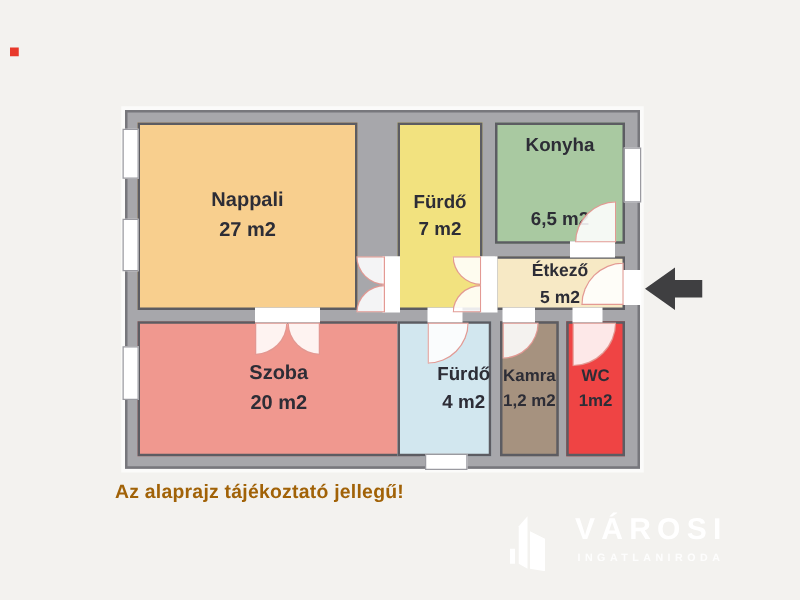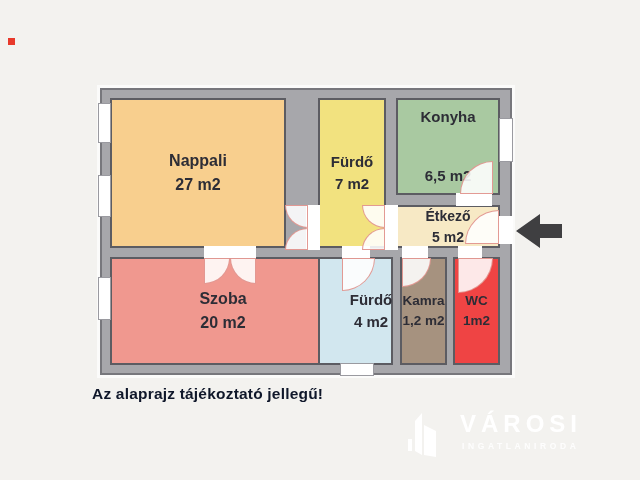--- a/index.html
+++ b/index.html
@@ -70,21 +70,21 @@
   .lf-entrance{left:465px;top:210px;width:34px;height:34px;}
   .lf-furdo{left:342px;top:258px;width:33px;height:33px;}
   .lf-kamra{left:402px;top:258px;width:29px;height:29px;}
   .lf-wc{left:458px;top:258px;width:35px;height:35px;}
 
   
   .entrance-arrow{left:516px;top:212px;width:46px;height:38px;}
 
   
   .caption{
-    left:92px;top:385px;font-size:15.5px;font-weight:bold;color:#0f172a;
+    left:92px;top:385px;font-size:15.5px;font-weight:bold;color:#a16207;
     letter-spacing:0.2px;
   }
 
   
   .logo{left:406px;top:408px;width:214px;height:52px;color:#ffffff;}
   .logo-icon{position:absolute;left:2px;top:2px;width:34px;height:47px;}
   .logo-brand{
     position:absolute;left:54px;top:2px;font-size:24px;font-weight:bold;
     letter-spacing:5px;color:#ffffff;
   }

